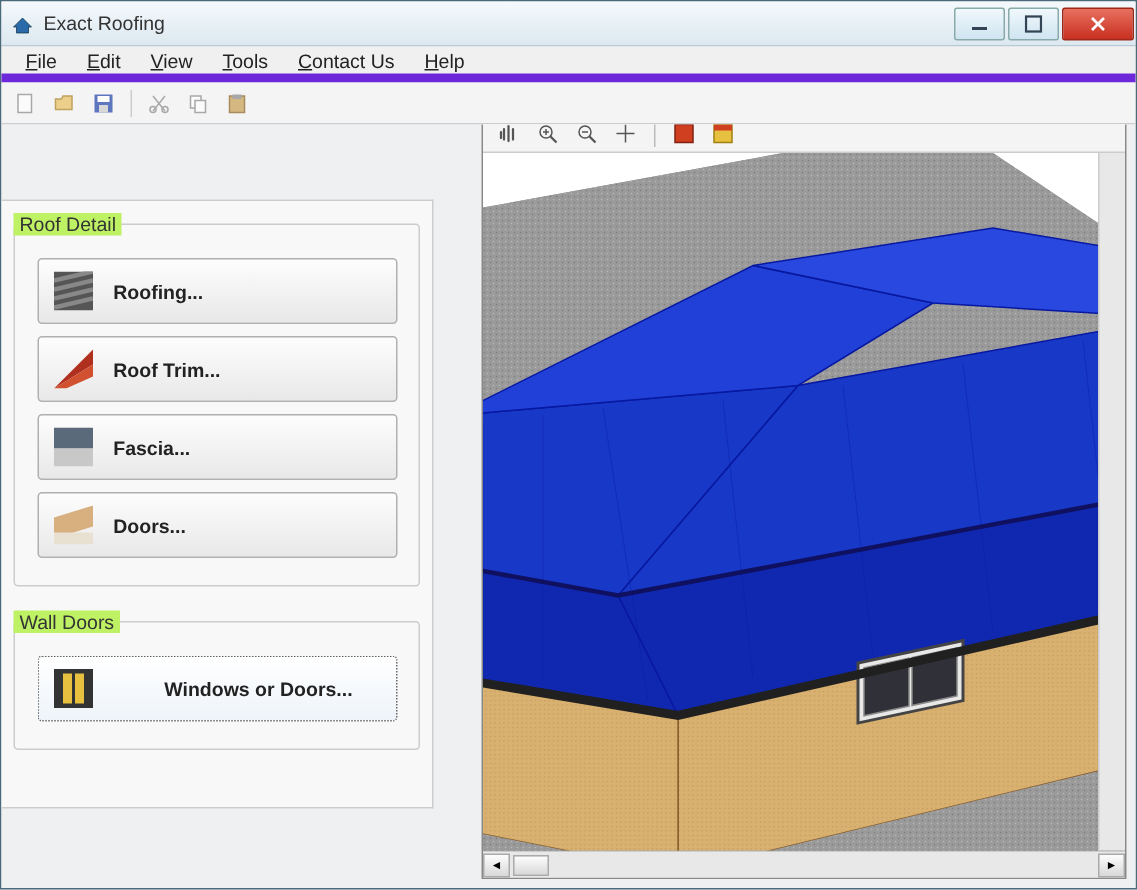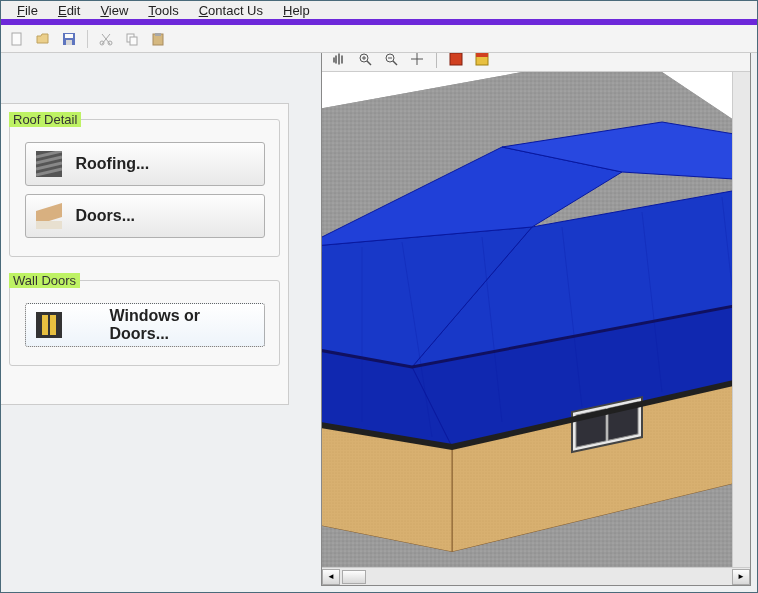--- a/index.html
+++ b/index.html
@@ -21,21 +21,21 @@
 .toolbar { height: 28px; background: #f4f4f4; display: flex; align-items: center; padding: 0 6px; gap: 6px; border-bottom: 1px solid #ccc; }
 .tbtn { width: 20px; height: 20px; display: flex; align-items: center; justify-content: center; cursor: pointer; opacity: 0.7; }
 .tsep { width: 1px; height: 18px; background: #ccc; margin: 0 2px; }
 
 .content { flex: 1; position: relative; background: #eef0f2; overflow: hidden; }
 
 .sidepanel { position: absolute; left: 0; top: 50px; width: 288px; background: #f8f8f8; border: 1px solid #ccc; border-left: none; padding-bottom: 20px; }
 .fieldset { margin: 10px 8px 18px 8px; }
 .legend { font-size: 13px; color: #333; padding: 0 4px; position: relative; top: -2px; background: #bef264; display: inline-block; }
 .fieldborder { border: 1px solid #ccc; border-radius: 3px; padding: 14px 10px 10px 10px; margin-top: -10px; }
-.bigbtn { width: 240px; height: 44px; margin: 8px auto; background: linear-gradient(to bottom, #fdfdfd, #e8e8e8); border: 1px solid #b0b0b0; border-radius: 3px; display: flex; align-items: center; padding: 0 10px; cursor: pointer; font-size: 16px; font-weight: bold; color: #222; gap: 14px; }
+.bigbtn { width: 240px; height: 44px; margin: 8px auto; background: linear-gradient(to bottom, #fdfdfd, #e8e8e8); border: 1px solid #b0b0b0; border-radius: 3px; display: flex; align-items: center; padding: 0 10px; cursor: pointer; font-size: 13px; font-weight: bold; color: #222; gap: 14px; }
 .bigbtn.sel { border: 1px dotted #666; background: linear-gradient(to bottom, #fff, #eef4fa); gap: 48px; }
 .bigbtn .ico { width: 26px; height: 26px; flex-shrink: 0; }
 
 .viewer { position: absolute; left: 320px; right: 6px; top: -8px; bottom: 6px; background: #fff; border: 1px solid #888; display: flex; flex-direction: column; }
 .viewtoolbar { height: 26px; background: #f4f4f4; border-bottom: 1px solid #ccc; display: flex; align-items: center; padding: 0 6px; gap: 4px; }
 .vbtn { width: 22px; height: 20px; display: flex; align-items: center; justify-content: center; cursor: pointer; border: 1px solid transparent; }
 .vsep { width: 1px; height: 18px; background: #bbb; margin: 0 4px; }
 .canvas { flex: 1; background: #fff; position: relative; overflow: hidden; }
 .scroll-h { height: 18px; background: #e8e8e8; border-top: 1px solid #ccc; display: flex; align-items: center; }
 .scroll-v { width: 18px; background: #e8e8e8; border-left: 1px solid #ccc; position: absolute; right: 0; top: 26px; bottom: 18px; }
@@ -44,20 +44,43 @@
 
 
 .house { position: absolute; left: -20px; top: -20px; width: 480px; height: 560px; }
 .house svg { width: 100%; height: 100%; }
 </style>
 </head>
 <body>
 
 <div class="window">
 
+  <div class="titlebar">
+    <span class="titlebar-icon">
+      <svg viewBox="0 0 16 16">
+          <polygon points="2,10 8,4 14,10 12,10 12,14 4,14 4,10" fill="#2a6aaa" stroke="#134" stroke-width="0.5"></polygon>
+        </svg>
+    </span>
+    <span class="titlebar-text">Exact Roofing</span>
+    <div class="winbtn">
+        <svg width="12" height="12">
+          <rect x="1" y="8" width="10" height="2" fill="#345"></rect>
+        </svg>
+      </div>
+    <div class="winbtn">
+        <svg width="12" height="12">
+          <rect x="1" y="1" width="10" height="10" fill="none" stroke="#345" stroke-width="1.5"></rect>
+        </svg>
+      </div>
+    <div class="winbtn close">
+        <svg width="12" height="12">
+          <path d="M2,2 L10,10 M10,2 L2,10" stroke="#fff" stroke-width="1.8"></path>
+        </svg>
+      </div>
+  </div>
 
   <div class="menubar">
     <div class="menuitem"><span class="u">F</span>ile</div>
     <div class="menuitem"><span class="u">E</span>dit</div>
     <div class="menuitem"><span class="u">V</span>iew</div>
     <div class="menuitem"><span class="u">T</span>ools</div>
     <div class="menuitem"><span class="u">C</span>ontact Us</div>
     <div class="menuitem"><span class="u">H</span>elp</div>
   </div>
 
@@ -106,20 +129,34 @@
     <div class="sidepanel">
       <div class="fieldset">
         <span class="legend">Roof Detail</span>
         <div class="fieldborder">
           <div class="bigbtn">
             <span class="ico"><svg viewBox="0 0 26 26">
                   <rect width="26" height="26" fill="#555"></rect>
                   <path d="M0,6 L26,0 M0,12 L26,6 M0,18 L26,12 M0,24 L26,18" stroke="#888" stroke-width="3"></path>
                 </svg></span>
             <span>Roofing...</span>
+          </div>
+          <div class="bigbtn">
+            <span class="ico"><svg viewBox="0 0 26 26">
+                  <polygon points="0,26 26,0 26,10 0,26" fill="#b03020"></polygon>
+                  <polygon points="0,26 26,10 26,18 8,26" fill="#d05030"></polygon>
+                </svg></span>
+            <span>Roof Trim...</span>
+          </div>
+          <div class="bigbtn">
+            <span class="ico"><svg viewBox="0 0 26 26">
+                  <rect width="26" height="14" fill="#5a6a7a"></rect>
+                  <rect y="14" width="26" height="12" fill="#c8c8c8"></rect>
+                </svg></span>
+            <span>Fascia...</span>
           </div>
           <div class="bigbtn">
             <span class="ico"><svg viewBox="0 0 26 26">
                   <polygon points="0,8 26,0 26,14 0,22" fill="#d8b080"></polygon>
                   <rect y="18" width="26" height="8" fill="#e8e0d0"></rect>
                 </svg></span>
             <span>Doors...</span>
           </div>
         </div>
       </div>

